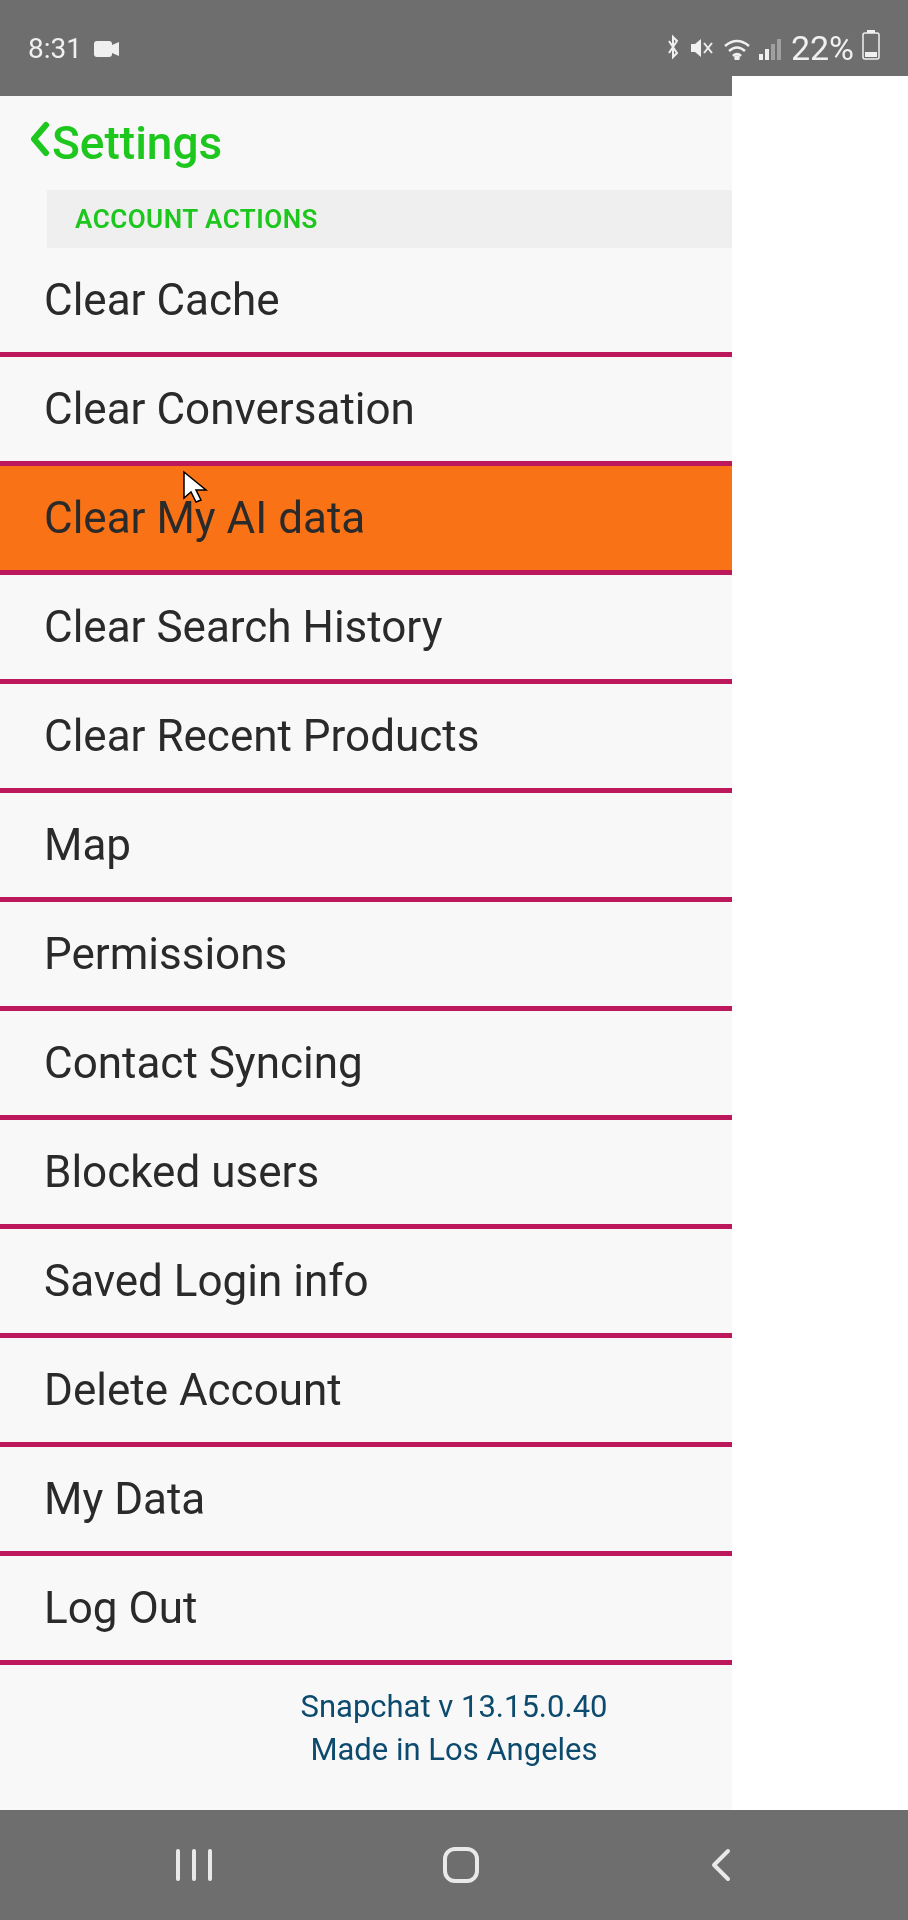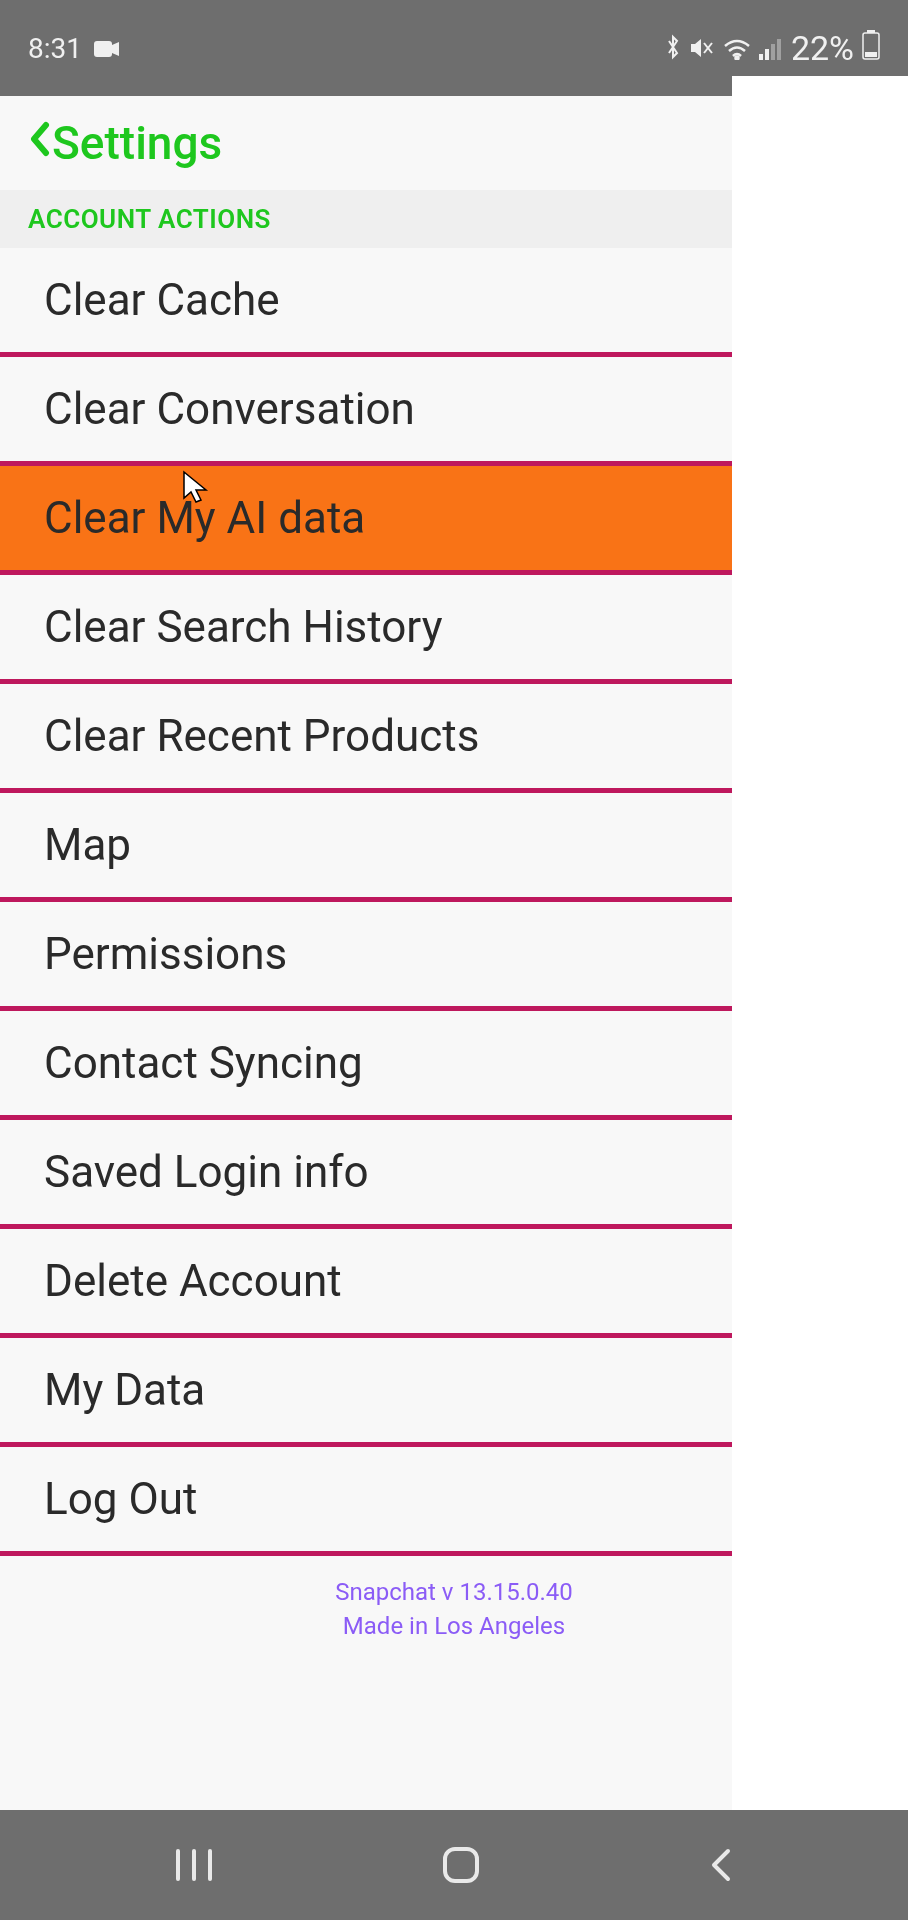--- a/index.html
+++ b/index.html
@@ -49,40 +49,41 @@
       font-size: 46px;
       font-weight: 500;
     }
     .section-header {
       background: #efefef;
       padding: 14px 28px;
       color: #1ec71e;
       font-size: 26px;
       font-weight: 600;
       letter-spacing: 0.5px;
+      margin-left: 47px;
     }
     .list {
       display: flex;
       flex-direction: column;
     }
     .list-item {
       padding: 26px 44px;
       font-size: 44px;
       color: #2a2a2a;
       border-bottom: 5px solid #be185d;
       background: #f8f8f8;
     }
     .list-item.pressed {
       background: #f97316;
     }
     .footer {
       text-align: center;
       padding: 20px 0 30px 0;
-      color: #8b5cf6;
-      font-size: 24px;
+      color: #0c4a6e;
+      font-size: 31px;
       line-height: 1.4;
     }
     .nav-bar {
       position: absolute;
       bottom: 0;
       left: 0;
       right: 0;
       height: 110px;
       background: #6e6e6e;
       display: flex;
@@ -186,20 +187,21 @@
 
   <div class="list">
     <div class="list-item"><span>Clear Cache</span></div>
     <div class="list-item"><span>Clear Conversation</span></div>
     <div class="list-item pressed"><span>Clear My AI data</span></div>
     <div class="list-item"><span>Clear Search History</span></div>
     <div class="list-item"><span>Clear Recent Products</span></div>
     <div class="list-item"><span>Map</span></div>
     <div class="list-item"><span>Permissions</span></div>
     <div class="list-item"><span>Contact Syncing</span></div>
+    <div class="list-item"><span>Blocked users</span></div>
     <div class="list-item"><span>Saved Login info</span></div>
     <div class="list-item"><span>Delete Account</span></div>
     <div class="list-item"><span>My Data</span></div>
     <div class="list-item"><span>Log Out</span></div>
   </div>
 
   <div class="footer">
     <div>Snapchat v 13.15.0.40</div>
     <div>Made in Los Angeles</div>
   </div>

